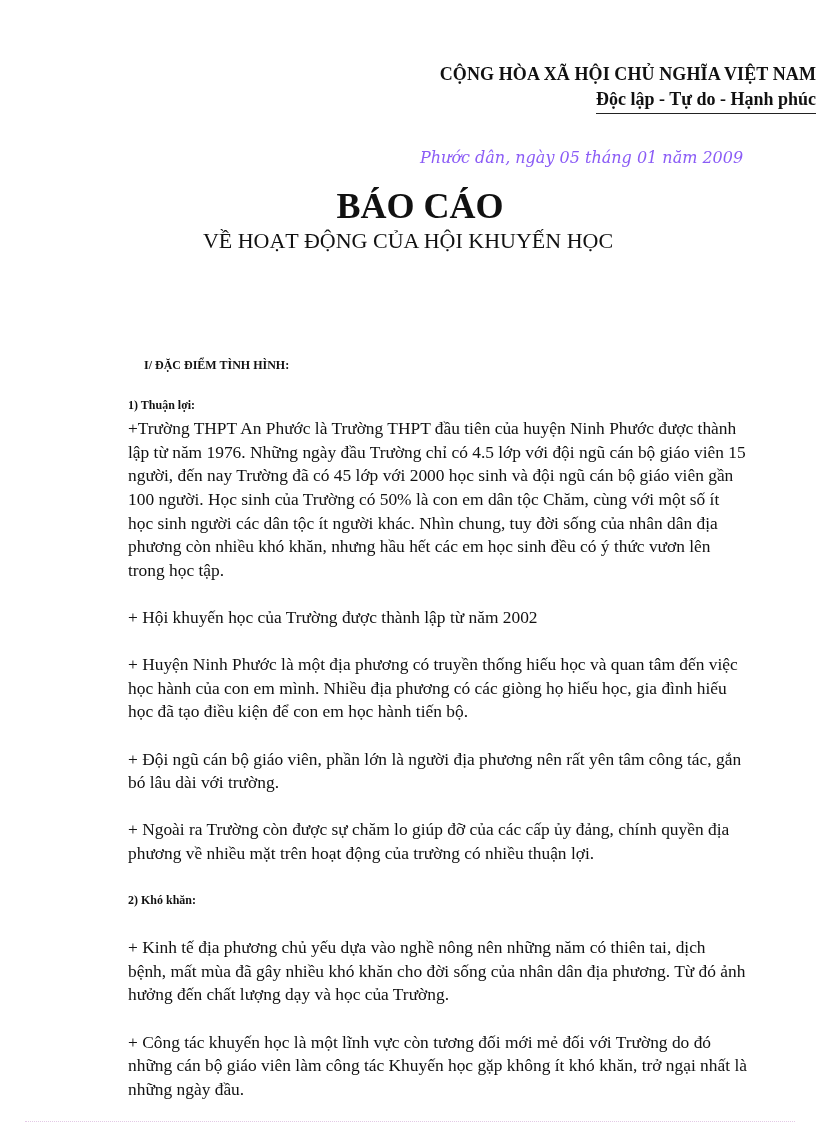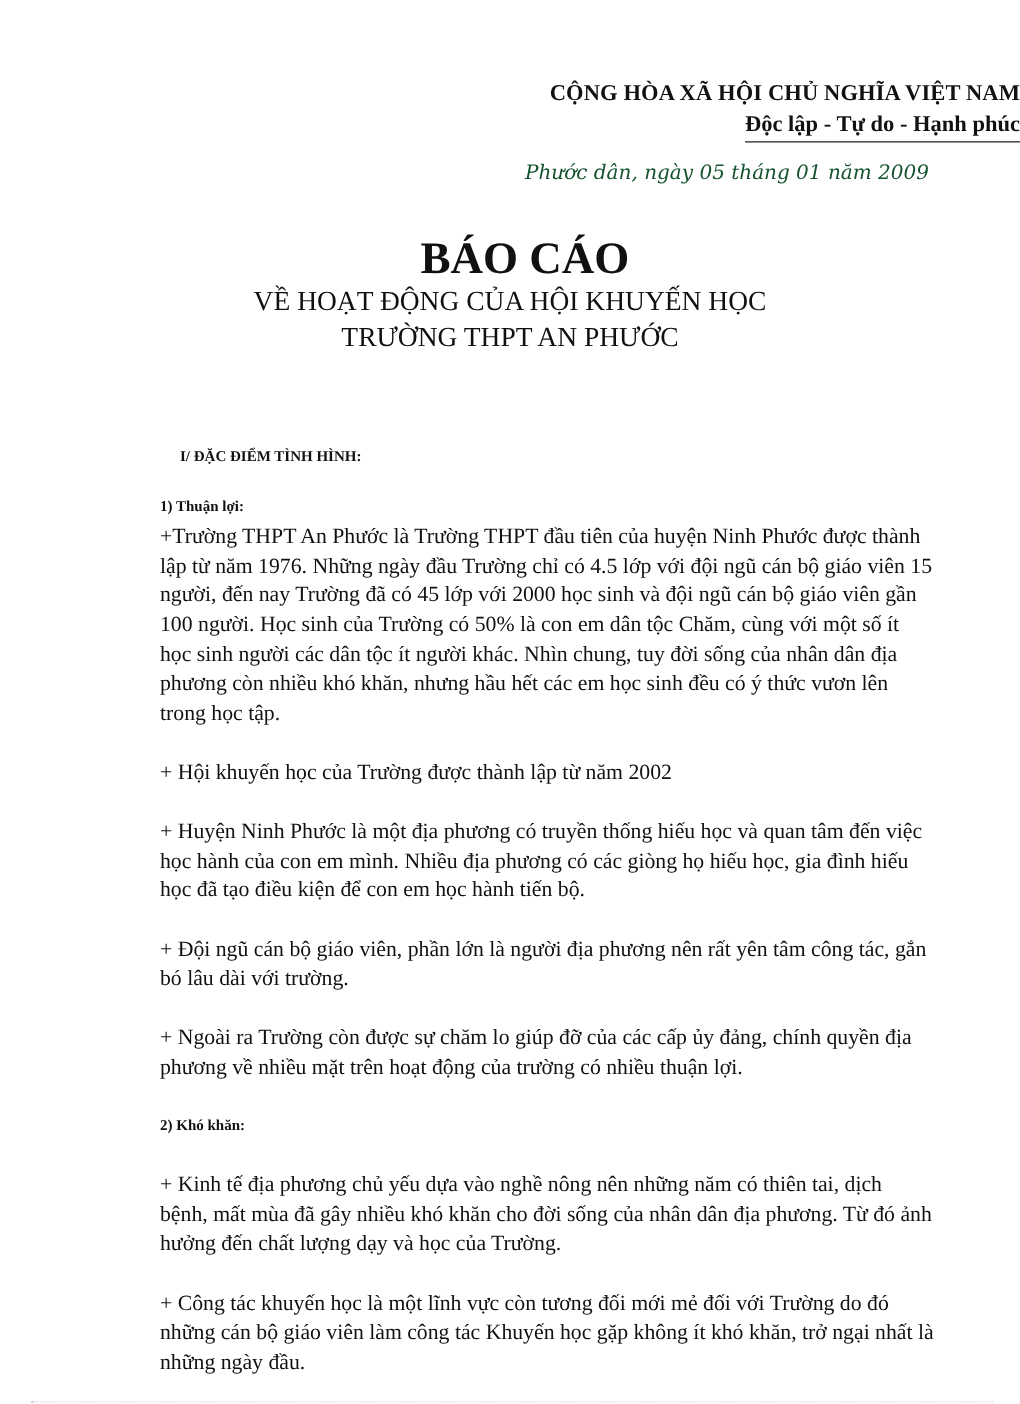--- a/index.html
+++ b/index.html
@@ -3,21 +3,21 @@
 <meta charset="utf-8">
 <style>
   html, body { margin: 0; padding: 0; background: #ffffff; }
   body { width: 816px; height: 1123px; position: relative; overflow: hidden;
          font-family: "Liberation Serif", "DejaVu Serif", serif; color: #111; }
   .page { position: absolute; left: 0; top: 0; width: 816px; height: 1123px; }
   .nat-header { position: absolute; left: 0; width: 816px; text-align: right; }
   .nat-title { top: 64px; font-weight: bold; font-size: 18px; letter-spacing: 0.1px; padding-left: 60px; box-sizing: border-box; }
   .nat-motto { top: 89px; font-weight: bold; font-size: 18px; padding-left: 60px; box-sizing: border-box; text-decoration: underline; }
   .nat-motto span { display: inline-block; border-bottom: 1.5px solid #222; padding: 0 0 3px 0; margin-left: 4px; }
-  .date-line { position: absolute; top: 128px; left: 420px; font-style: italic; font-size: 18px; font-family: "DejaVu Serif", serif; font-size: 16px; color: #14532d; text-align: center; }
+  .date-line { position: absolute; top: 148px; left: 420px; font-style: italic; font-size: 18px; font-family: "DejaVu Serif", serif; font-size: 16px; color: #8b5cf6; text-align: center; }
   .report-title { position: absolute; top: 185px; left: 0; width: 816px; text-align: center; font-weight: bold; font-size: 36px; padding-left: 24px; box-sizing: border-box; }
   .report-sub { position: absolute; left: 0; width: 816px; text-align: center; font-size: 22px; box-sizing: border-box; }
   .sub1 { top: 228px; }
   .sub2 { top: 257px; }
   .body { position: absolute; left: 128px; top: 338px; width: 620px; font-size: 17.4px; line-height: 23.6px; }
   .body h2 { font-size: 12px; font-weight: bold; margin: 16px; line-height: 23.6px; }
   .body h3 { font-size: 12px; font-weight: bold; margin: 0; line-height: 23.6px; }
   .body p { margin: 0; white-space: normal; }
   .gap { height: 23.6px; }
   .dots { position: absolute; left: 25px; top: 1121px; width: 770px; border-top: 1px dotted #e3c9e6; }
@@ -26,21 +26,20 @@
 <body>
 
 <div class="page">
   <div class="nat-header nat-title">CỘNG HÒA XÃ HỘI CHỦ NGHĨA VIỆT NAM</div>
   <div class="nat-header nat-motto"><span>Độc lập -   Tự do - Hạnh phúc</span></div>
 
   <div class="date-line">Phước dân, ngày 05 tháng 01 năm 2009</div>
 
   <div class="report-title">BÁO CÁO</div>
   <div class="report-sub sub1">VỀ HOẠT ĐỘNG CỦA HỘI KHUYẾN HỌC</div>
-  <div class="report-sub sub2">TRƯỜNG THPT AN PHƯỚC</div>
 
   <div class="body">
     <h2>I/ ĐẶC ĐIỂM TÌNH HÌNH:</h2>
     <h3>1) Thuận lợi:</h3>
     <p>+Trường THPT An Phước là Trường THPT đầu tiên của huyện Ninh Phước được thành lập từ năm 1976. Những ngày đầu Trường chỉ có 4.5 lớp với đội ngũ cán bộ giáo viên 15 người, đến nay Trường đã có 45 lớp với 2000 học sinh và đội ngũ cán bộ giáo viên gần 100 người. Học sinh của Trường có 50% là con em dân tộc Chăm, cùng với một số ít học sinh người các dân tộc ít người khác. Nhìn chung, tuy đời sống của nhân dân địa phương còn nhiều khó khăn, nhưng hầu hết các em học sinh đều có ý thức vươn lên trong học tập.</p>
     <div class="gap"></div>
     <p>+ Hội khuyến học của Trường được thành lập từ năm 2002</p>
     <div class="gap"></div>
     <p>+ Huyện Ninh Phước là một địa phương có truyền thống hiếu học và quan tâm đến việc học hành của con em mình. Nhiều địa phương có các giòng họ hiếu học, gia đình hiếu học đã tạo điều kiện để con em học hành tiến bộ.</p>
     <div class="gap"></div>

